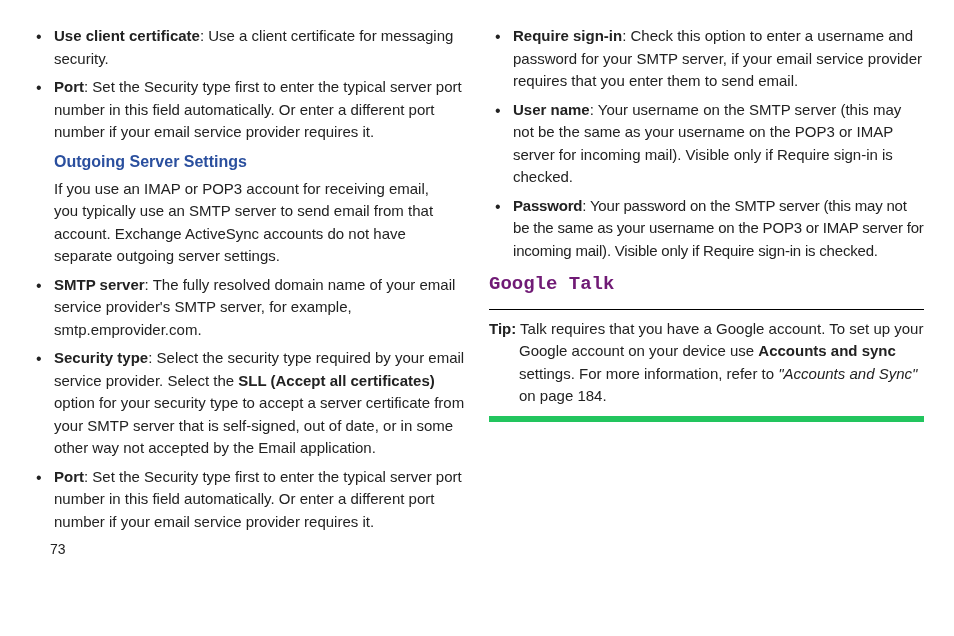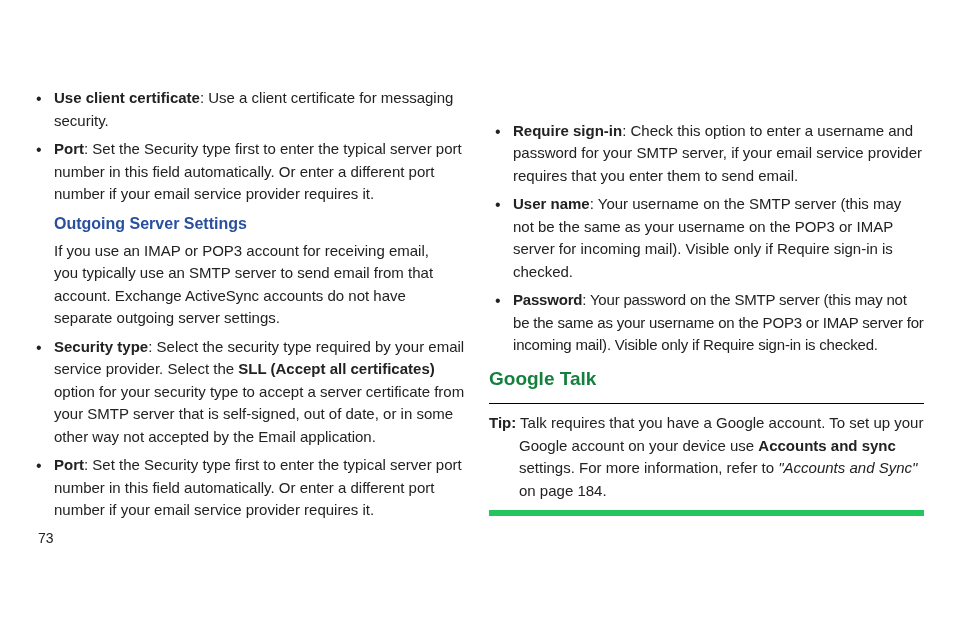--- a/index.html
+++ b/index.html
@@ -10,21 +10,20 @@
     width: 954px;
     height: 636px;
     box-sizing: border-box;
     font-size: 15px;
     line-height: 1.5;
   }
   .columns {
     display: flex;
     gap: 24px;
     height: 100%;
-    align-items: center;
   }
   .col {
     flex: 1;
     min-width: 0;
   }
   ul.bullets {
     list-style: none;
     padding: 0;
     margin: 0;
   }
@@ -40,35 +39,35 @@
     top: 0;
     font-size: 16px;
   }
   .subhead-blue {
     color: #2a4f9e;
     font-weight: bold;
     margin: 6px 0 4px 0;
     font-size: 16px;
   }
   .section-head {
-    color: #15803d;
+    color: #701a75;
     font-weight: bold;
     font-size: 19px;
     margin: 8px 0 4px 0;
-    font-family: Liberation Sans, sans-serif;
+    font-family: Liberation Mono, monospace;
   }
   .para {
     margin: 0 0 6px 0;
   }
   .indent-para {
     margin: 0 16px 6px 24px;
   }
   .page-num {
     margin-top: 4px;
-    margin-left: 8px;
+    margin-left: 20px;
     font-size: 14px;
   }
   .tip-box {
     border-top: 1px solid #000;
     border-bottom: 6px solid #22c55e;
     padding: 8px 0;
     margin-top: 10px;
   }
   .tip-box .tip-body {
     padding-left: 30px;
@@ -92,20 +91,23 @@
         <strong>Port</strong><span>: Set the Security type first to enter the typical server port number in this field automatically. Or enter a different port number if your email service provider requires it.</span>
       </li>
     </ul>
 
     <div class="subhead-blue" style="margin-left:24px">Outgoing Server Settings</div>
 
     <div class="indent-para">If you use an IMAP or POP3 account for receiving email, you typically use an SMTP server to send email from that account. Exchange ActiveSync accounts do not have separate outgoing server settings.</div>
 
     <ul class="bullets">
       <li>
+        <strong>SMTP server</strong><span>: The fully resolved domain name of your email service provider's SMTP server, for example, smtp.emprovider.com.</span>
+      </li>
+      <li>
         <strong>Security type</strong><span>: Select the security type required by your email service provider. Select the </span><strong>SLL (Accept all certificates)</strong><span> option for your security type to accept a server certificate from your SMTP server that is self-signed, out of date, or in some other way not accepted by the Email application.</span>
       </li>
       <li>
         <strong>Port</strong><span>: Set the Security type first to enter the typical server port number in this field automatically. Or enter a different port number if your email service provider requires it.</span>
       </li>
     </ul>
 
     <div class="page-num">73</div>
   </div>
 

